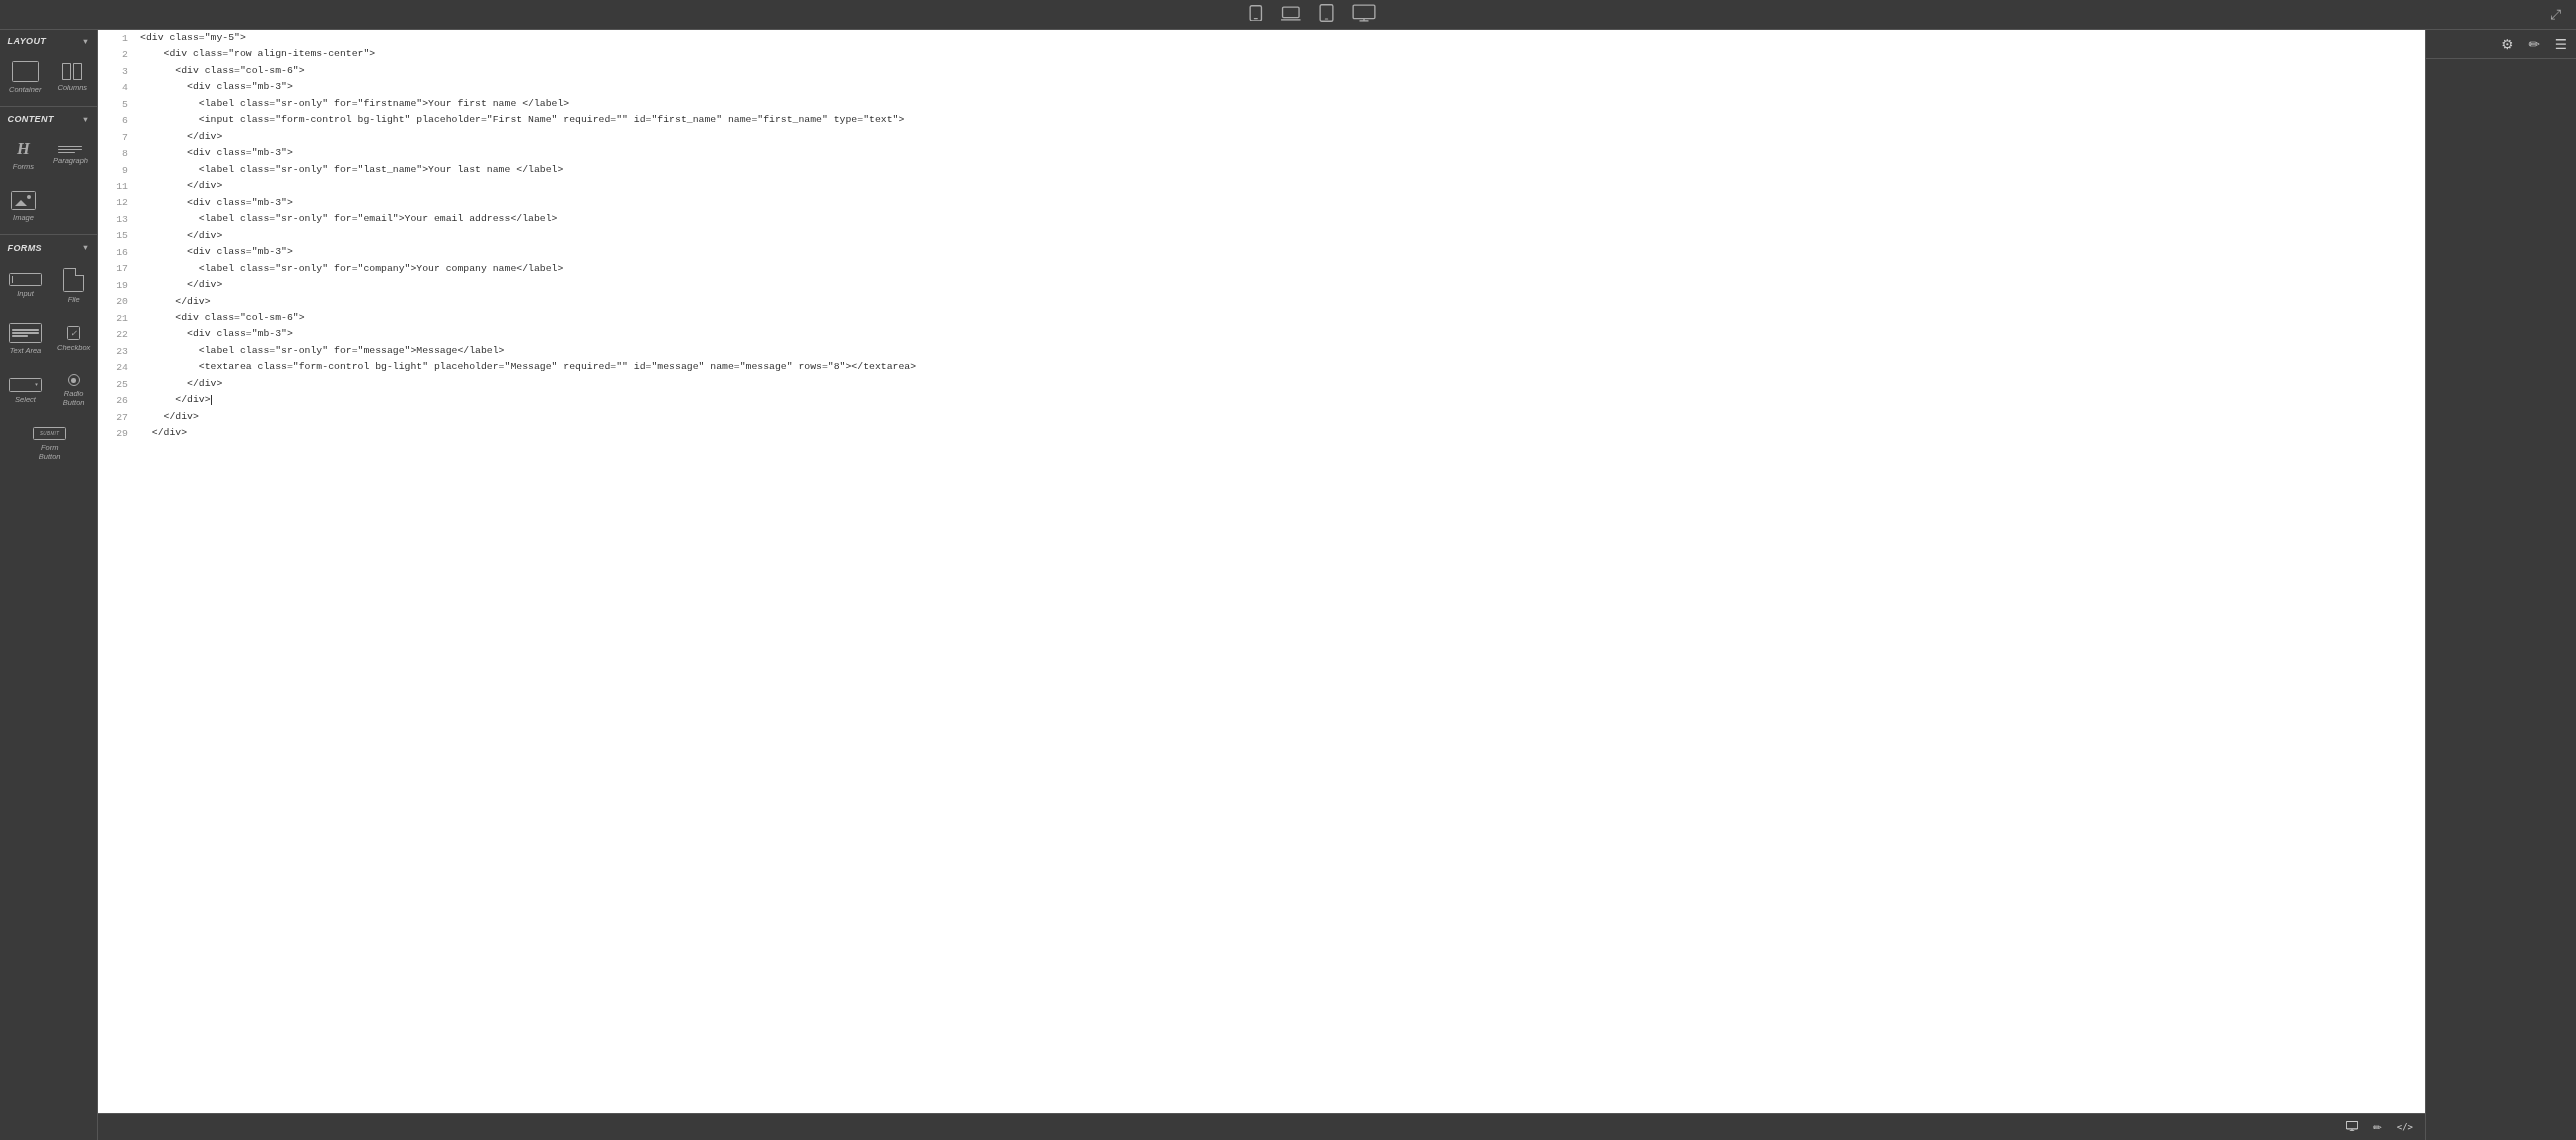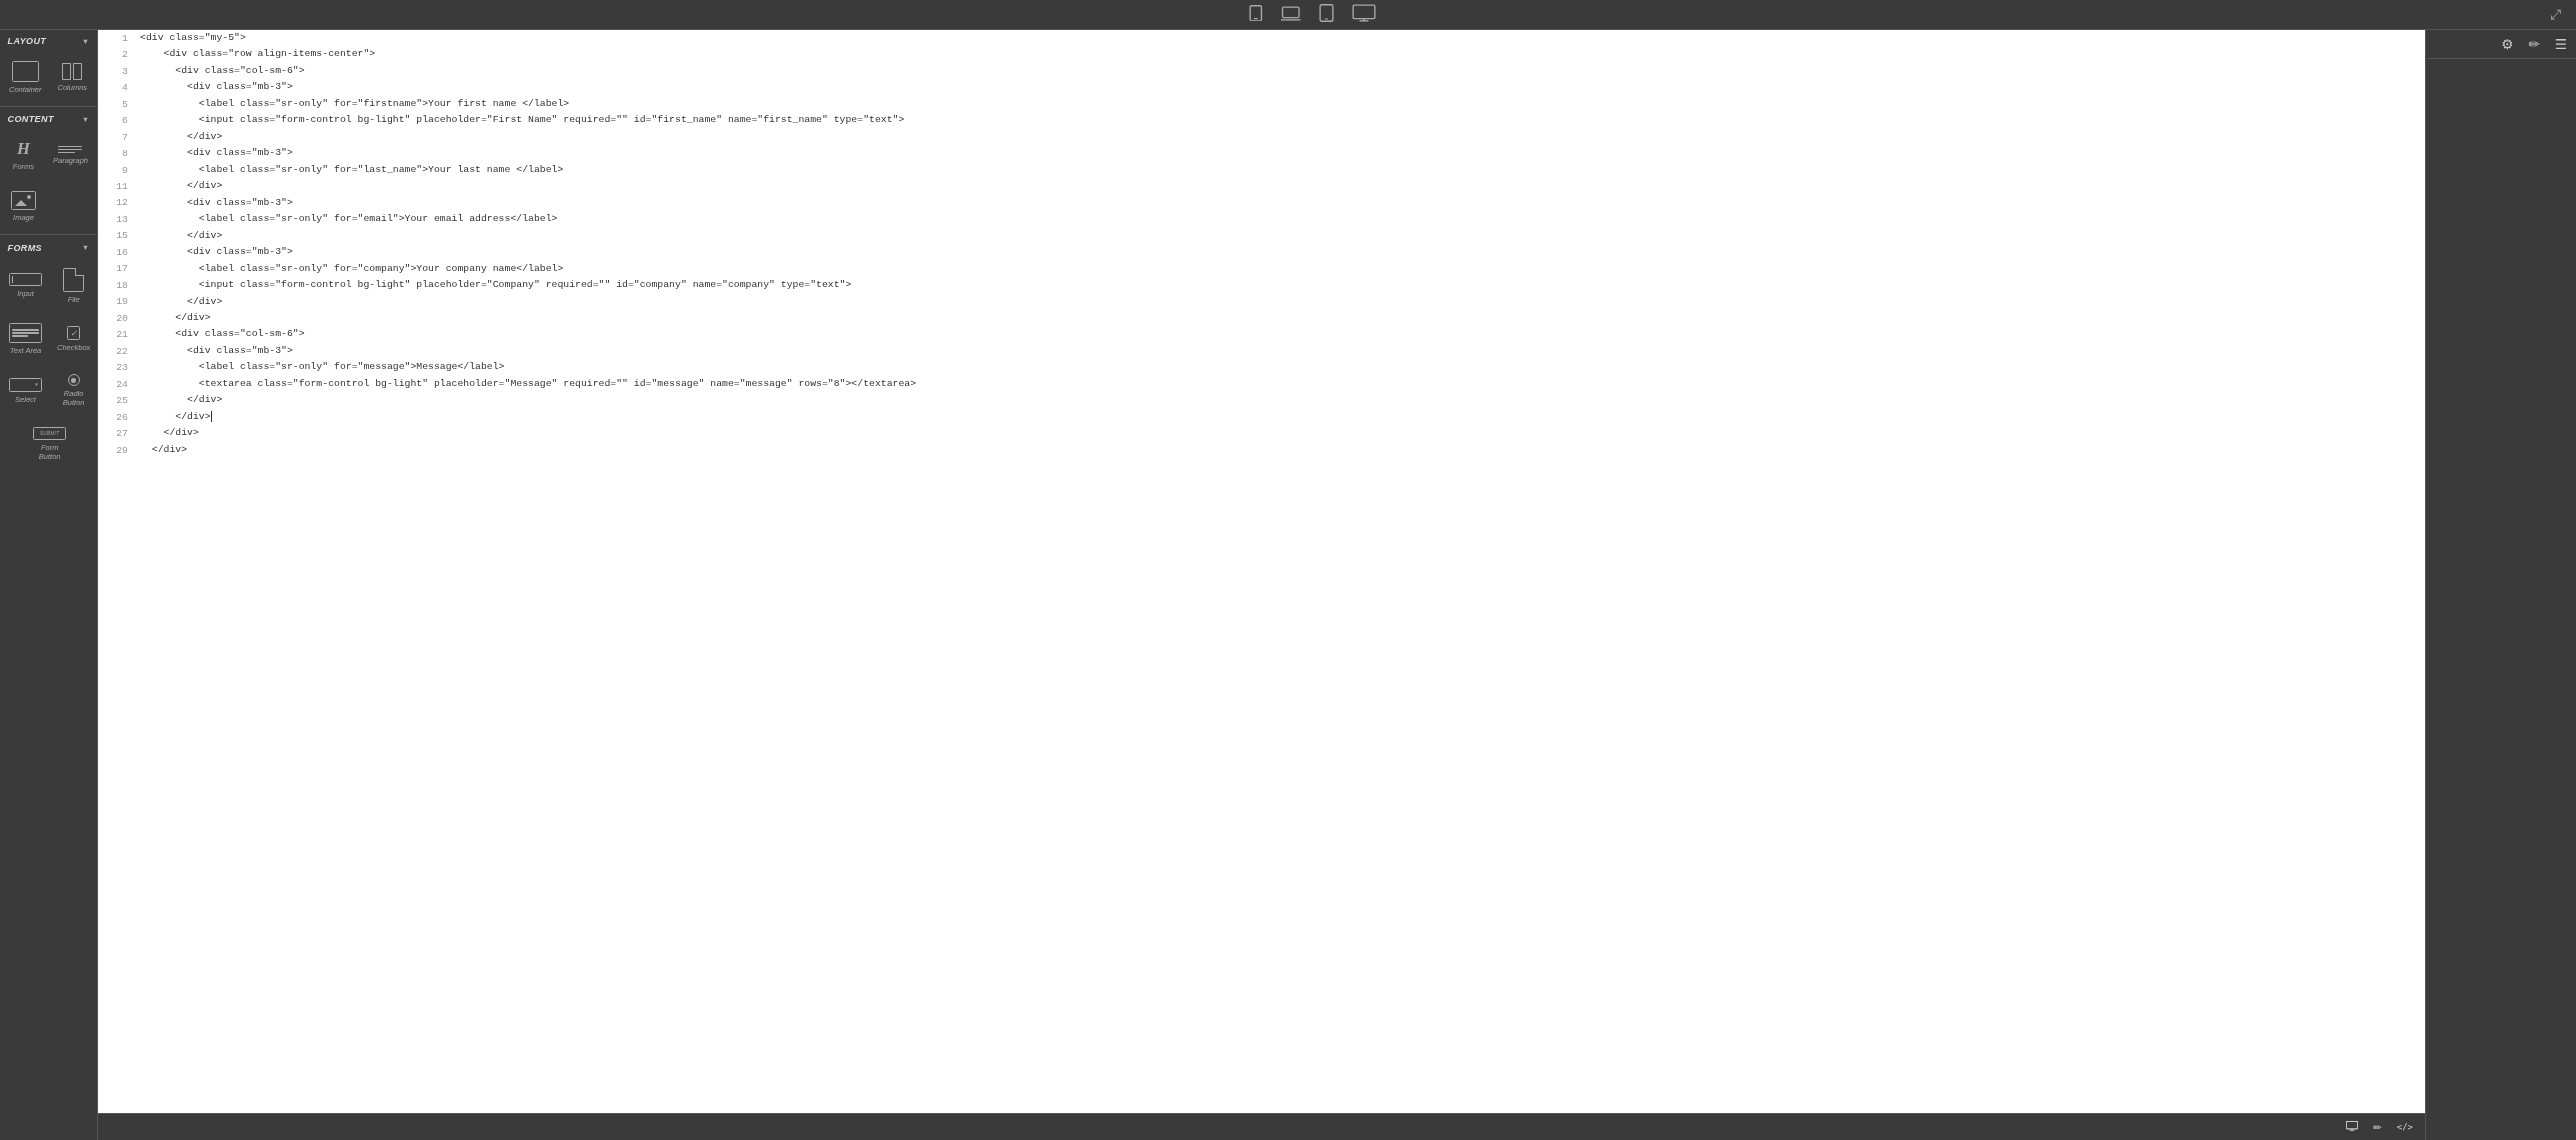--- a/index.html
+++ b/index.html
@@ -597,24 +597,20 @@
         </div>
         <div class="code-line">
           <span class="line-number">16</span>
           <span class="line-content">        &lt;div class="mb-3"&gt;</span>
         </div>
         <div class="code-line">
           <span class="line-number">17</span>
           <span class="line-content">          &lt;label class="sr-only" for="company"&gt;Your company name&lt;/label&gt;</span>
         </div>
         <div class="code-line">
-          <span class="line-number">18</span>
-          <span class="line-content">          &lt;input class="form-control bg-light" placeholder="Company" required="" id="company" name="company" type="text"&gt;</span>
-        </div>
-        <div class="code-line">
           <span class="line-number">19</span>
           <span class="line-content">        &lt;/div&gt;</span>
         </div>
         <div class="code-line">
           <span class="line-number">20</span>
           <span class="line-content">      &lt;/div&gt;</span>
         </div>
         <div class="code-line">
           <span class="line-number">21</span>
           <span class="line-content">      &lt;div class="col-sm-6"&gt;</span>

